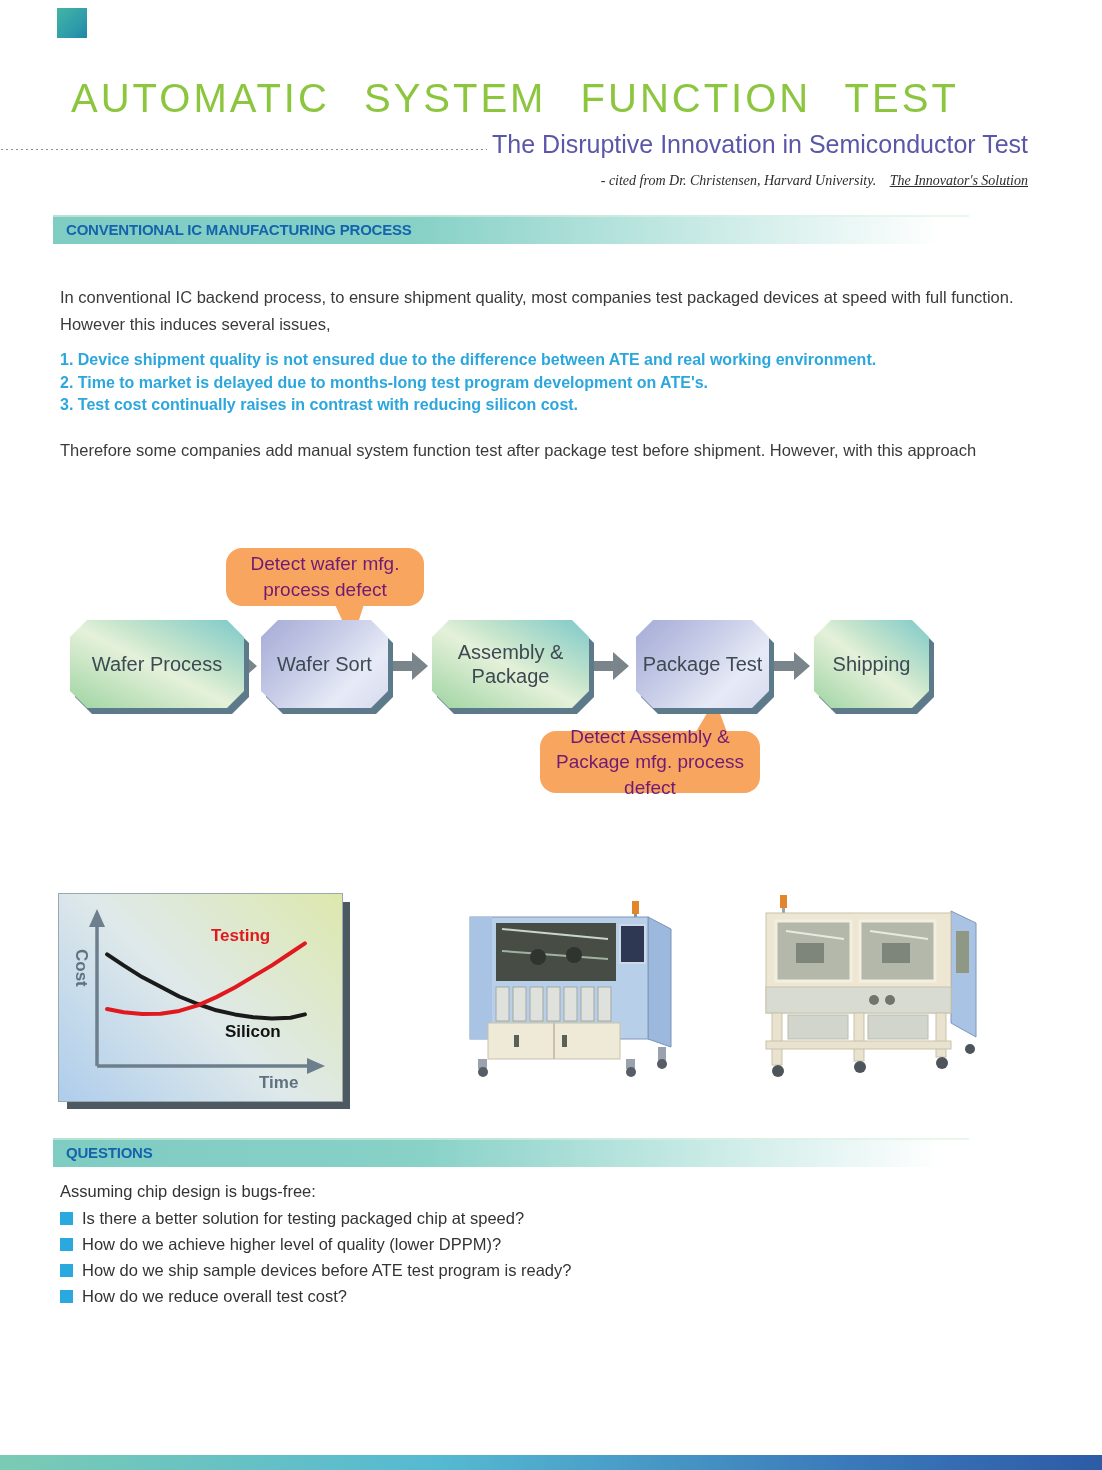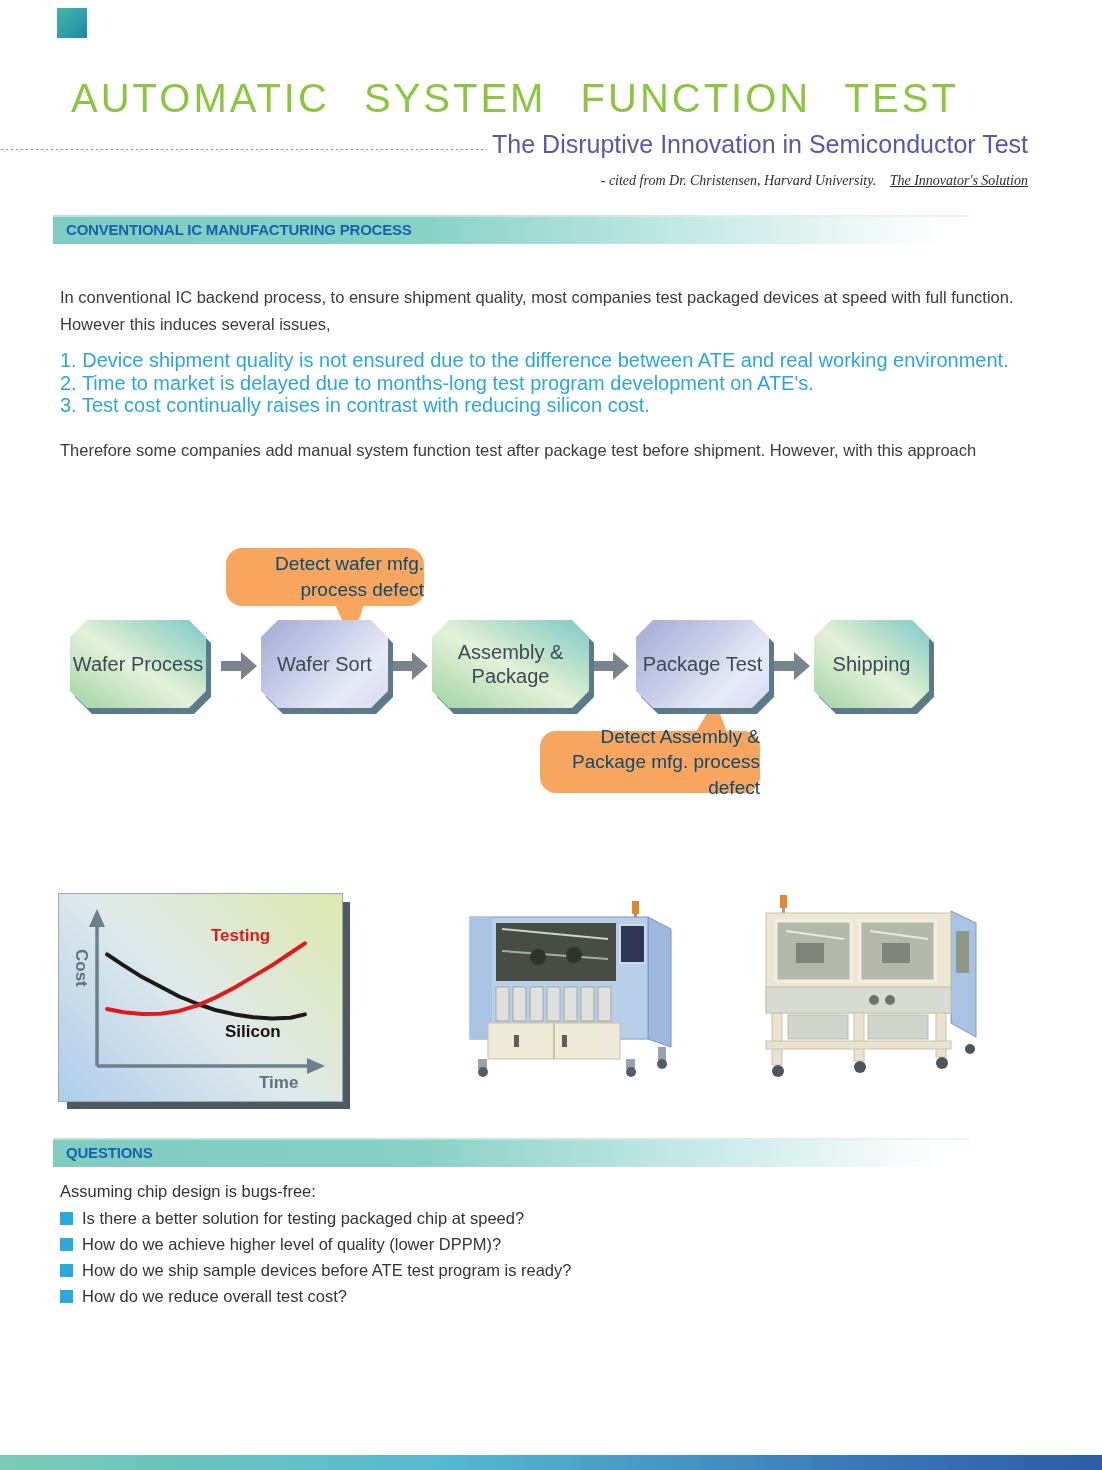--- a/index.html
+++ b/index.html
@@ -26,36 +26,36 @@
        box-shadow:inset 0 2px 0 rgba(220,242,225,.6);}
   .bar span{display:inline-block;padding:6px 0 0 13px;font-size:15px;font-weight:bold;
             color:#1563ac;letter-spacing:-0.2px;}
   .bar1{top:215px;}
   .bar2{top:1138px;}
 
   
   .para{position:absolute;left:60px;font-size:16.5px;line-height:27px;color:#3a3a3a;}
   .p1{top:284px;width:960px;}
   .p2{top:437px;width:930px;}
-  .issues{position:absolute;left:60px;top:349px;font-size:20px;line-height:22.5px;color:#2ba7de;}
+  .issues{position:absolute;left:60px;top:349px;font-size:16px;line-height:22.5px;color:#2ba7de;font-weight:bold;}
 
   
   .flow-svg{position:absolute;left:0;top:545px;z-index:1;}
   .flow-box{position:absolute;top:620px;height:88px;z-index:2;}
   .flow-box .shadow,.flow-box .face{position:absolute;left:0;top:0;right:0;bottom:0;
      clip-path:polygon(17px 0,calc(100% - 17px) 0,100% 17px,100% calc(100% - 17px),
                calc(100% - 17px) 100%,17px 100%,0 calc(100% - 17px),0 17px);}
   .flow-box .shadow{transform:translate(5px,6px);background:#5d7a8a;
      filter:drop-shadow(3px 3px 0 #c9ced1);}
   .face.green{background:linear-gradient(to bottom left,#7dc9ca 0%,#c7e5cc 38%,#e5f1da 52%,#9ed4a2 100%);}
   .face.lavender{background:linear-gradient(135deg,#a5abd6 0%,#c6cbe7 40%,#e7eaf6 72%,#d6daef 100%);}
   .flow-box .lbl{position:absolute;left:0;top:0;right:0;bottom:0;display:flex;align-items:center;
      justify-content:center;text-align:center;font-size:20px;color:#3d4a53;line-height:1.2;z-index:3;}
-  .callout{position:absolute;background:#f7a55f;border-radius:16px;color:#0c4a6e;
-     font-size:19px;line-height:1.35;text-align:right;z-index:3;display:flex;
+  .callout{position:absolute;background:#f7a55f;border-radius:16px;color:#701a75;
+     font-size:19px;line-height:1.35;text-align:center;z-index:3;display:flex;
      flex-direction:column;justify-content:center;}
   .co1{left:226px;top:548px;width:198px;height:58px;}
   .co2{left:540px;top:731px;width:220px;height:62px;}
 
   
   .chart-shadow{position:absolute;left:67px;top:902px;width:283px;height:207px;background:#4e5a61;z-index:0;}
   .chart{position:absolute;left:58px;top:893px;width:283px;height:207px;z-index:1;
          border:1px solid #9aa8b0;
          background:linear-gradient(45deg,#aecdec 0%,#dfe9ea 48%,#dde8ae 100%);}
   .chart svg{display:block;}
@@ -110,21 +110,21 @@
 
   <svg class="flow-svg" width="1000" height="255" viewBox="0 0 1000 255">
     <polygon points="332,53 366,53 352,97" fill="#f7a55f"></polygon>
     <polygon points="694,190 728,190 715,155" fill="#f7a55f"></polygon>
     <polygon points="221,116 241,116 241,107 257,121 241,135 241,126 221,126" fill="#79848b"></polygon>
     <polygon points="392,116 412,116 412,107 428,121 412,135 412,126 392,126" fill="#79848b"></polygon>
     <polygon points="593,116 613,116 613,107 629,121 613,135 613,126 593,126" fill="#79848b"></polygon>
     <polygon points="774,116 794,116 794,107 810,121 794,135 794,126 774,126" fill="#79848b"></polygon>
   </svg>
 
-  <div class="flow-box" style="left:70px;width:136px;">
+  <div class="flow-box" style="left:70px;width:174px;">
     <div class="shadow"></div>
     <div class="face green"></div>
     <div class="lbl">Wafer Process</div>
   </div>
   <div class="flow-box" style="left:261px;width:127px;">
     <div class="shadow"></div>
     <div class="face lavender"></div>
     <div class="lbl">Wafer Sort</div>
   </div>
   <div class="flow-box" style="left:432px;width:157px;">

